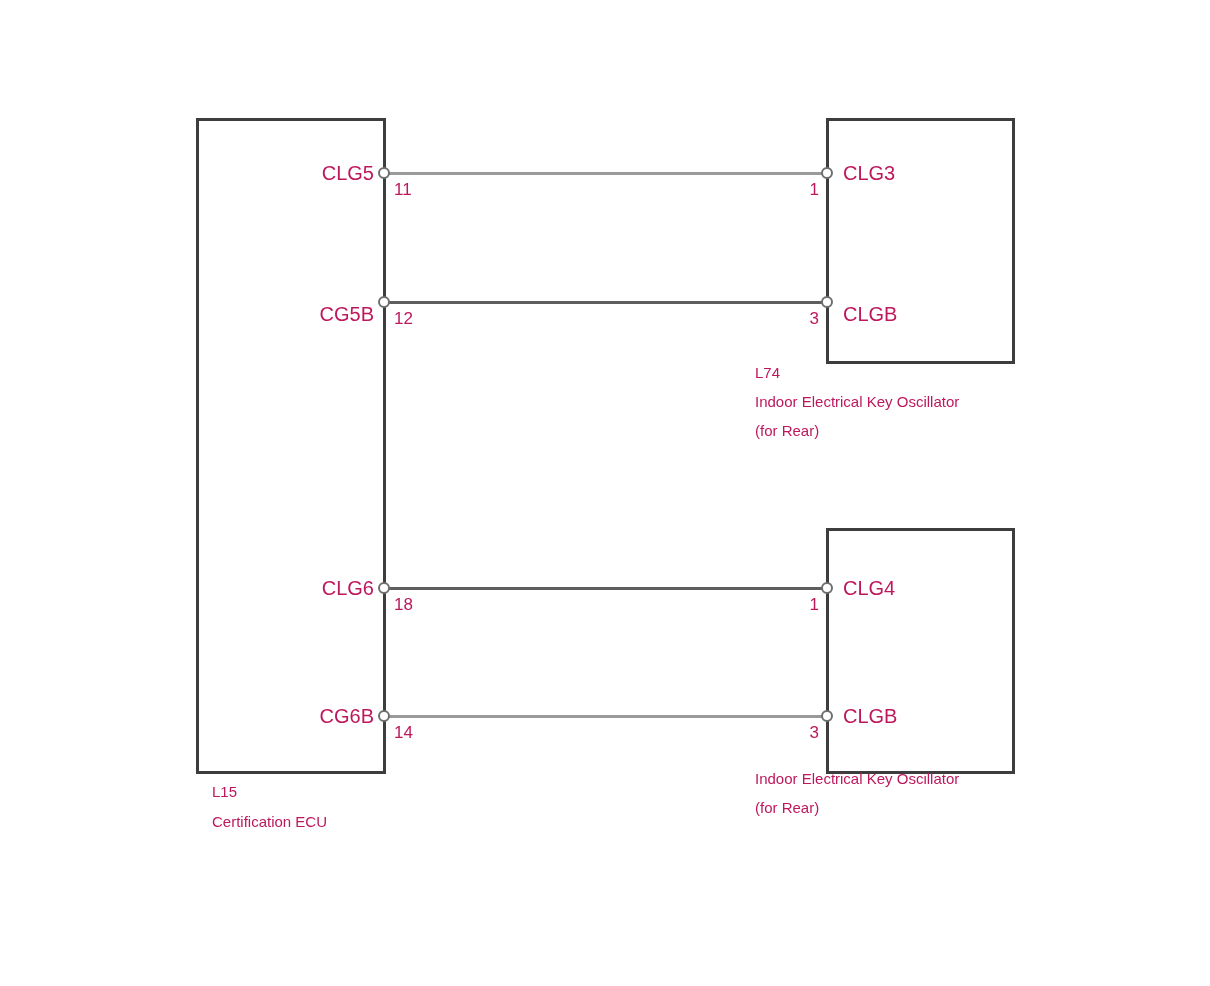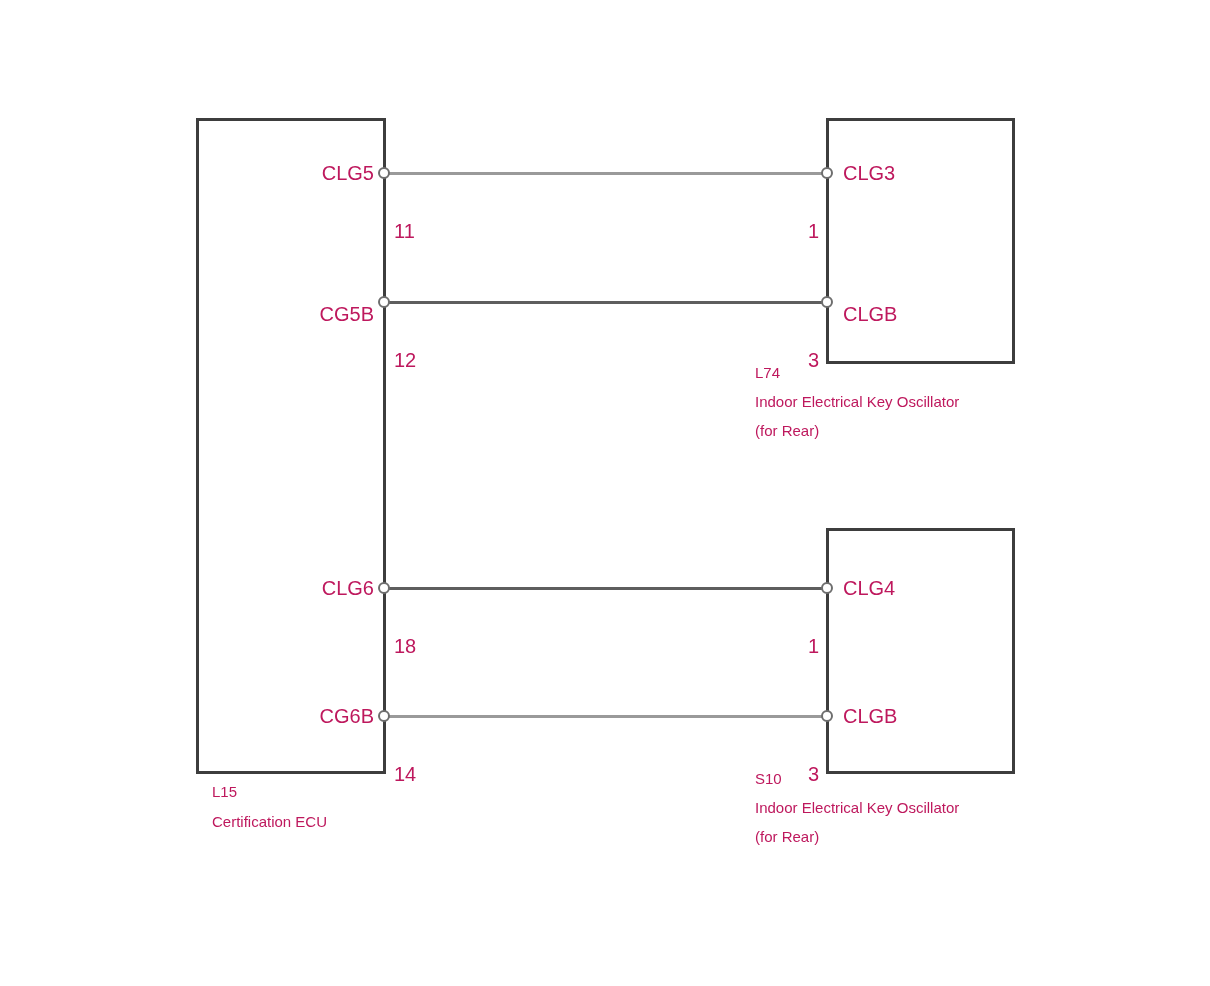--- a/index.html
+++ b/index.html
@@ -69,24 +69,23 @@
     left: 234px;
   }
   .sig-right { left: 843px; }
   .sl-y1 { top: 161px; }
   .sl-y2 { top: 290px; margin-top: 12px; }
   .sl-y3 { top: 576px; }
   .sl-y4 { top: 704px; }
 
   .pin-num {
     position: absolute;
-    font-size: 20px;
+    font-size: 17px;
     line-height: 22px;
     white-space: nowrap;
-    margin-top: 41px;
   }
   .pn-left { left: 394px; }
   .pn-right {
     width: 60px;
     text-align: right;
     left: 759px;
   }
   .pn-y1 { top: 179px; }
   .pn-y2 { top: 308px; }
   .pn-y3 { top: 594px; }
@@ -146,21 +145,20 @@
   <div class="sig-label sig-right sl-y3">CLG4</div>
   <div class="sig-label sig-right sl-y4">CLGB</div>
 
   <div class="caption caption-l74">
     <div>L74</div>
     <div>Indoor Electrical Key Oscillator</div>
     <div>(for Rear)</div>
   </div>
 
   <div class="caption caption-s10">
-    <div>S10</div>
     <div>Indoor Electrical Key Oscillator</div>
     <div>(for Rear)</div>
   </div>
 
   <div class="caption caption-l15">
     <div>L15</div>
     <div>Certification ECU</div>
   </div>
 
 </div>

